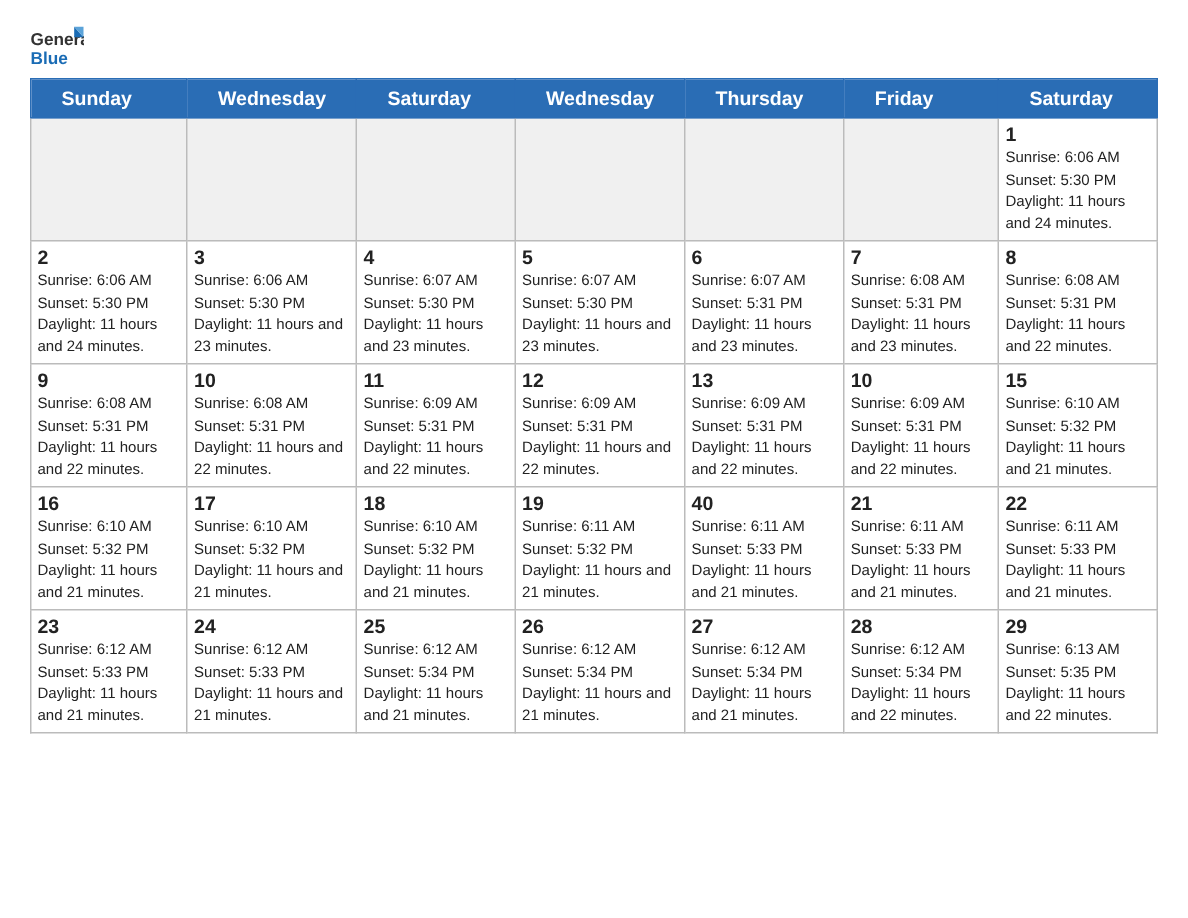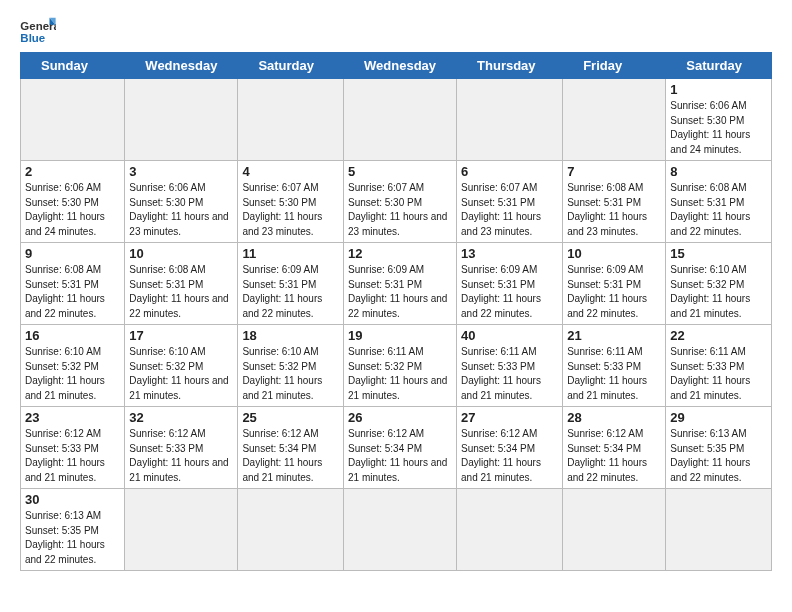--- a/index.html
+++ b/index.html
@@ -282,21 +282,21 @@
       </tr>
       <tr class="week-row">
         <td>
           <span class="day-number">23</span>
           <div class="day-info">Sunrise: 6:12 AM
 Sunset: 5:33 PM
 Daylight: 11 hours
 and 21 minutes.</div>
         </td>
         <td>
-          <span class="day-number">32</span>
+          <span class="day-number">24</span>
           <div class="day-info">Sunrise: 6:12 AM
 Sunset: 5:33 PM
 Daylight: 11 hours
 and 21 minutes.</div>
         </td>
         <td>
           <span class="day-number">25</span>
           <div class="day-info">Sunrise: 6:12 AM
 Sunset: 5:34 PM
 Daylight: 11 hours
@@ -323,30 +323,15 @@
 Daylight: 11 hours
 and 22 minutes.</div>
         </td>
         <td>
           <span class="day-number">29</span>
           <div class="day-info">Sunrise: 6:13 AM
 Sunset: 5:35 PM
 Daylight: 11 hours
 and 22 minutes.</div>
         </td>
-      </tr>
-      <tr class="week-row">
-        <td>
-          <span class="day-number">30</span>
-          <div class="day-info">Sunrise: 6:13 AM
-Sunset: 5:35 PM
-Daylight: 11 hours
-and 22 minutes.</div>
-        </td>
-        <td class="empty"></td>
-        <td class="empty"></td>
-        <td class="empty"></td>
-        <td class="empty"></td>
-        <td class="empty"></td>
-        <td class="empty"></td>
       </tr>
     </tbody>
 </table>
 
 </body></html>

